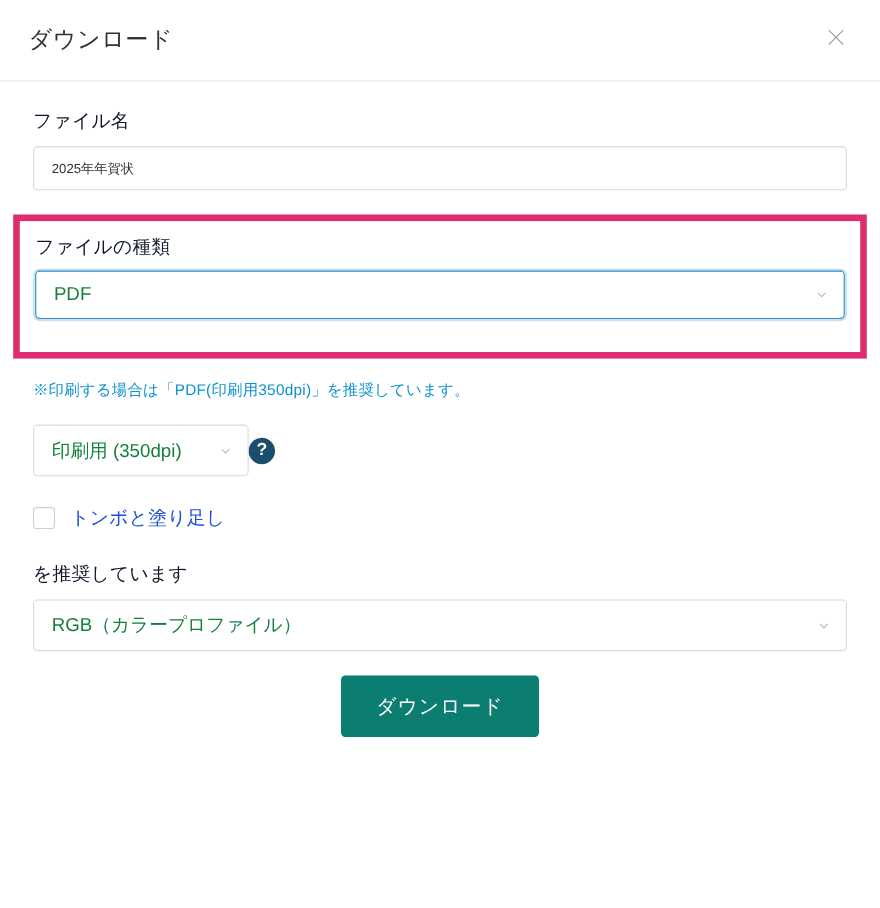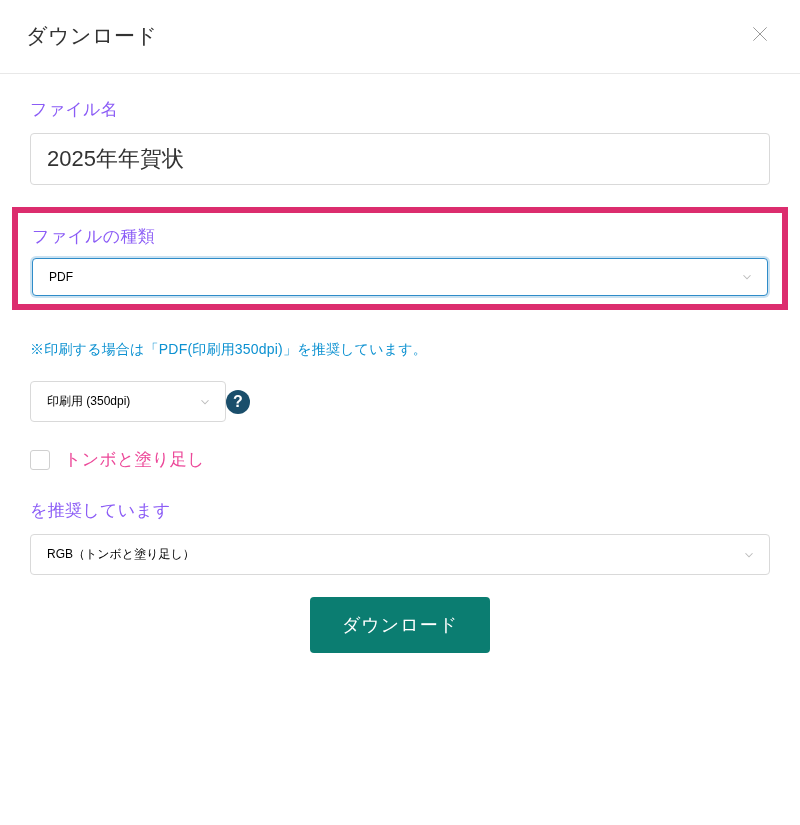--- a/index.html
+++ b/index.html
@@ -36,56 +36,56 @@
       stroke-width: 1.2;
     }
     .modal-body {
       padding: 24px 30px 28px 30px;
     }
     .field-group {
       margin-bottom: 22px;
     }
     .field-label {
       font-size: 17px;
-      color: #8b5cf6;
+      color: #0f172a;
       margin-bottom: 12px;
       display: block;
       letter-spacing: 0.3px;
     }
     .text-input {
       width: 100%;
       padding: 12px 16px;
-      font-size: 22px;
+      font-size: 12px;
       border: 1px solid #d9d9d9;
       border-radius: 4px;
       color: #333;
       background: #fff;
     }
     .highlight-box {
       border: 6px solid #DC2D6E;
-      padding: 12px 14px 8px 14px;
-      margin-bottom: 31px;
+      padding: 12px 14px 30px 14px;
+      margin-bottom: 20px;
       margin-left: -18px;
       margin-right: -18px;
     }
     .highlight-box .field-label {
       margin-bottom: 10px;
     }
     .select-wrap {
       position: relative;
       width: 100%;
     }
     .select {
       width: 100%;
       padding: 11px 40px 11px 16px;
-      font-size: 12px;
+      font-size: 17px;
       border: 1px solid #d9d9d9;
       border-radius: 4px;
       background: #fff;
-      color: #000000;
+      color: #15803d;
       appearance: none;
       cursor: pointer;
       text-align: left;
     }
     .select.focused {
       border: 1px solid #2F8CC9;
       box-shadow: 0 0 0 2px rgba(47,140,201,0.25);
     }
     .chevron-down {
       position: absolute;
@@ -135,21 +135,21 @@
       width: 20px;
       height: 20px;
       border: 1px solid #d0d0d0;
       border-radius: 3px;
       background: #fff;
       cursor: pointer;
       flex-shrink: 0;
     }
     .checkbox-label {
       font-size: 17px;
-      color: #ec4899;
+      color: #1d4ed8;
       letter-spacing: 0.3px;
     }
     .primary-btn {
       display: block;
       margin: 18px auto 26px auto;
       background: #0B7D71;
       color: #fff;
       border: none;
       padding: 16px 32px;
       font-size: 18px;
@@ -211,21 +211,21 @@
 
   <div class="checkbox-row">
     <div class="checkbox"></div>
     <span class="checkbox-label">トンボと塗り足し</span>
   </div>
 
   <div class="field-group">
     <label class="field-label">を推奨しています</label>
     <div class="select-wrap">
       <button class="select">
-        <span>RGB（トンボと塗り足し）</span>
+        <span>RGB（カラープロファイル）</span>
       </button>
       <svg class="chevron-down" viewBox="0 0 24 24" fill="none">
         <path d="M6 9 L12 15 L18 9" stroke="currentColor" stroke-width="1.8"></path>
       </svg>
     </div>
   </div>
 
   <button class="primary-btn">ダウンロード</button>
 
 

